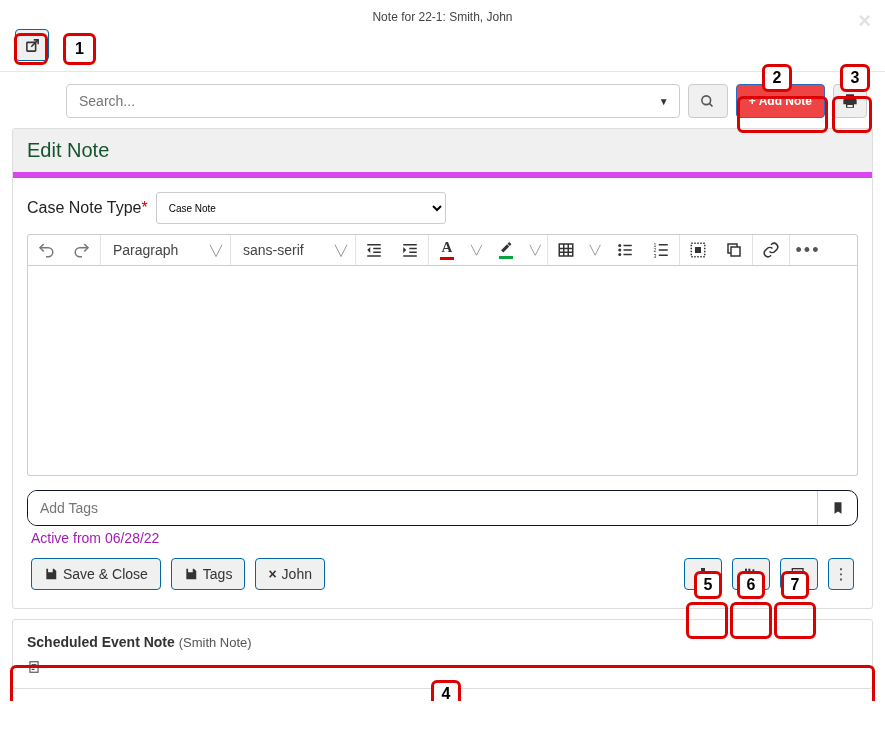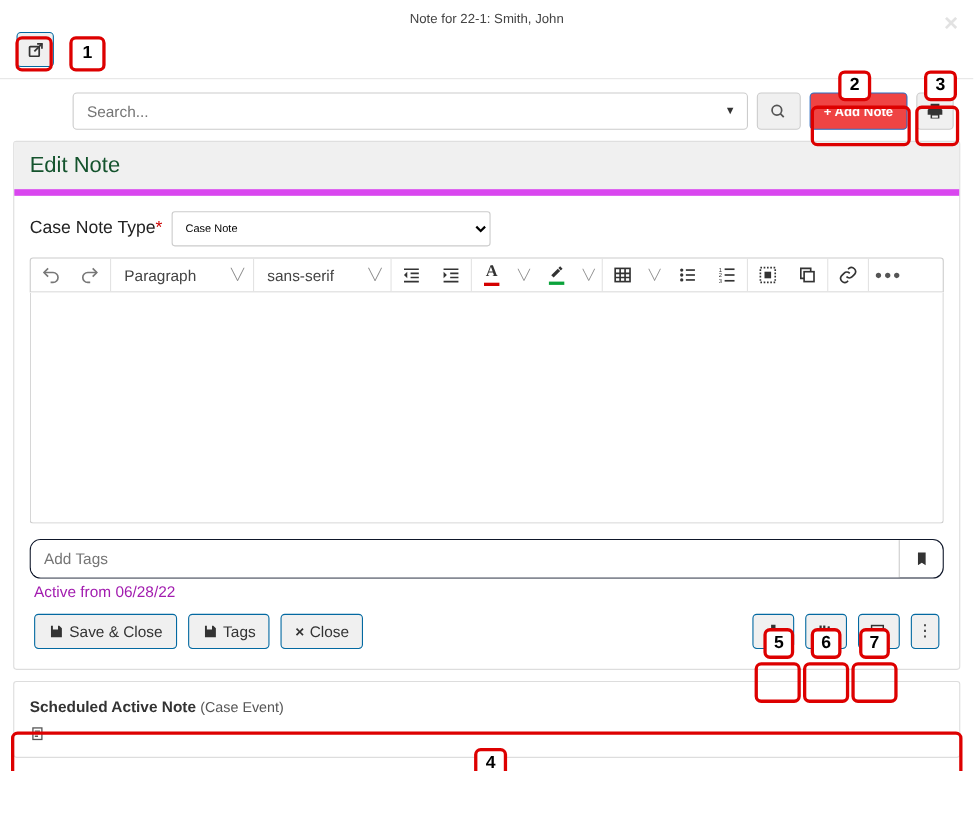--- a/index.html
+++ b/index.html
@@ -483,21 +483,21 @@
         <span>Save &amp; Close</span>
       </button>
       <button class="btn btn-default-gray">
         <svg width="14" height="14" viewBox="0 0 24 24" fill="#333">
             <path d="M4 3h13l4 4v14H4zM7 3v6h8V3M7 21v-7h10v7"></path>
           </svg>
         <span>Tags</span>
       </button>
       <button class="btn btn-default-gray">
         <span style="font-weight:bold;">×</span>
-        <span>Close</span>
+        <span>John</span>
       </button>
       <div class="footer-spacer"></div>
       <button class="btn btn-default-gray icon-only" style="width:38px;">
         <svg width="18" height="18" viewBox="0 0 24 24" fill="#333">
             <path d="M9 3h6v8H9zM5 13h14v5H5zM4 20h16v2H4z"></path>
           </svg>
       </button>
       <button class="btn btn-default-gray icon-only" style="width:38px;">
         <svg width="18" height="18" viewBox="0 0 24 24" fill="#333">
             <rect x="3" y="4" width="3" height="16"></rect>
@@ -515,21 +515,21 @@
       <button class="btn btn-default-gray icon-only" style="width:26px;padding:0;">
         <span style="font-size:15px;line-height:0.5;letter-spacing:0;">⋮</span>
       </button>
     </div>
 
   </div>
 </div>
 
 <div class="event-panel">
   <div class="event-title">
-    <b>Scheduled Active Note</b> <span class="event-type-paren">(Case Event)</span>
+    <b>Scheduled Event Note</b> <span class="event-type-paren">(Smith Note)</span>
   </div>
   <div class="event-line">
     <svg width="14" height="14" viewBox="0 0 24 24" fill="none" stroke="#555" stroke-width="2">
         <rect x="5" y="3" width="14" height="18"></rect>
         <path d="M8 8h8M8 12h8M8 16h5"></path>
       </svg>
   </div>
 </div>
 
 <div class="anno" style="left:14px; top:33px; width:34px; height:32px;"></div>

